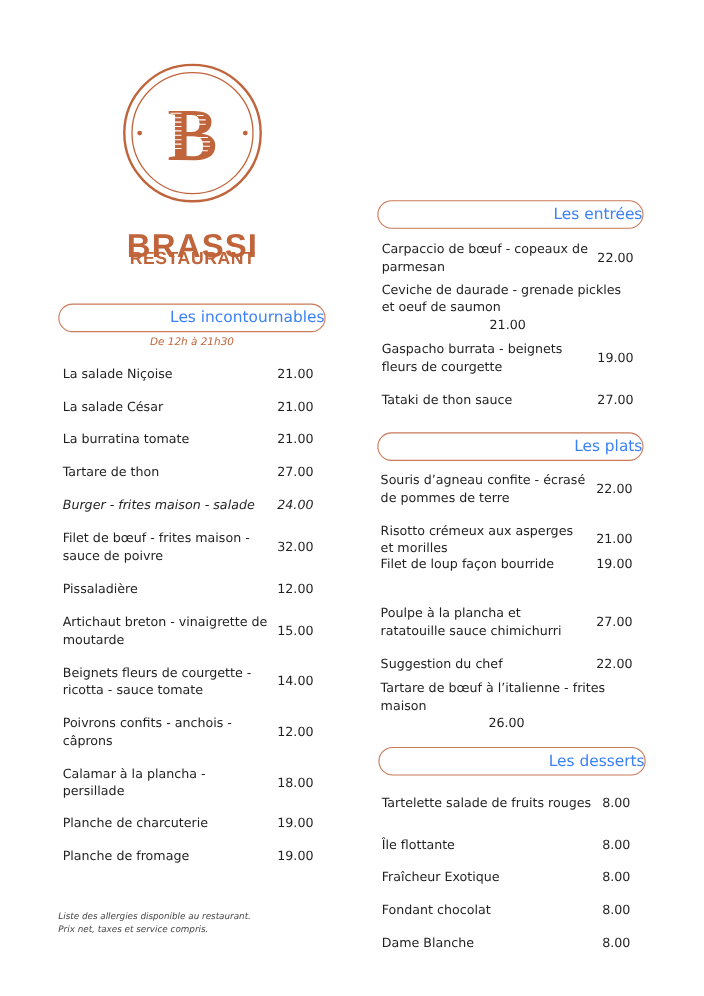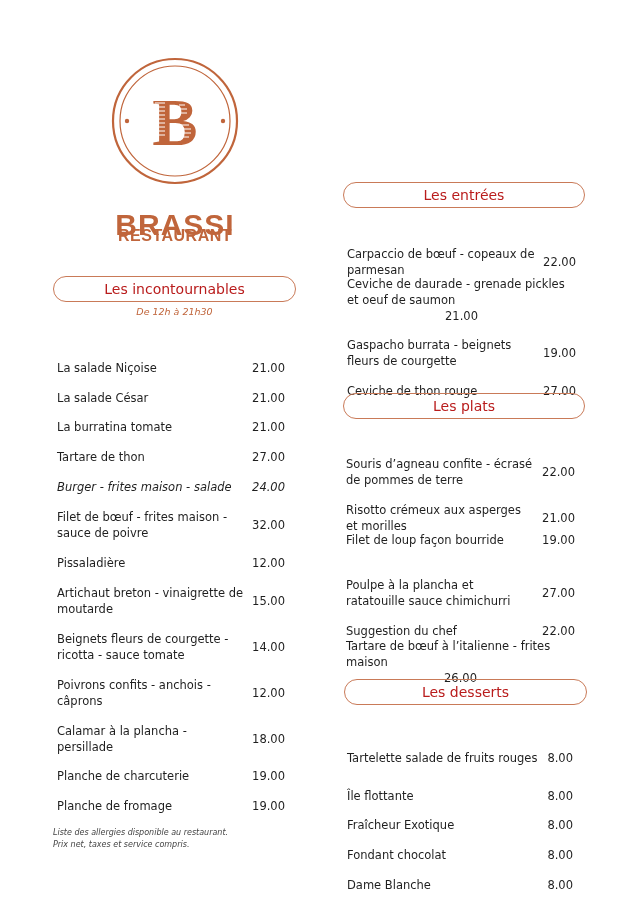--- a/index.html
+++ b/index.html
@@ -10,29 +10,29 @@
     .logo { position: absolute; left: 111px; top: 57px; width: 128px; height: 128px; }
     .brand {
       position: absolute; left: 60px; width: 230px; text-align: center;
       color: #c0653b; font-family: "Liberation Sans", sans-serif; font-weight: bold;
     }
     .brand-name { top: 208px; font-size: 30px; letter-spacing: 1px; }
     .brand-sub { top: 227px; font-size: 16px; letter-spacing: 0.5px; }
 
     .section-header {
       position: absolute; height: 26px; border: 1px solid #c97a58; border-radius: 14px;
-      display: flex; align-items: center; justify-content: center;
-      color: #b91c1c; font-size: 14px; box-sizing: border-box;
+      display: flex; align-items: center; justify-content: flex-end;
+      color: #3b82f6; font-size: 14px; box-sizing: border-box;
     }
     .subtitle {
       position: absolute; color: #c0653b; font-size: 9.5px; font-style: italic; text-align: center;
     }
     .item {
-      position: absolute; display: flex; align-items: center; justify-content: flex-end;
-      font-size: 11.5px; line-height: 16px; margin-top: 28px;
+      position: absolute; display: flex; align-items: center; justify-content: center;
+      font-size: 11.5px; line-height: 16px;
     }
     .item .name { flex: 1; padding-right: 8px; }
     .item .price { white-space: nowrap; }
     .footer {
       position: absolute; left: 53px; top: 827px; font-size: 8px; line-height: 12px;
       font-style: italic; color: #444;
     }
     .footer div { white-space: nowrap; }
   </style>
 </head>
@@ -143,21 +143,21 @@
     </div>
     <div class="item" style="left: 347px; width: 229px; top: 262px; height: 34px; flex-direction: column;">
       <span class="name">Ceviche de daurade - grenade pickles et oeuf de saumon</span>
       <span class="price">21.00</span>
     </div>
     <div class="item" style="left: 347px; width: 229px; top: 308px; height: 34px;">
       <span class="name">Gaspacho burrata - beignets fleurs de courgette</span>
       <span class="price">19.00</span>
     </div>
     <div class="item" style="left: 347px; width: 229px; top: 346px; height: 34px;">
-      <span class="name">Ceviche de thon rouge</span>
+      <span class="name">Tataki de thon sauce</span>
       <span class="price">27.00</span>
     </div>
   </div>
 
 <div class="section-header" style="left:343px; top:393px; width:242px;">
   <span>Les plats</span>
 </div>
 <div id="plats-items">
     <div class="item" style="left: 346px; width: 229px; top: 427px; height: 34px;">
       <span class="name">Souris d’agneau confite - écrasé de pommes de terre</span>

